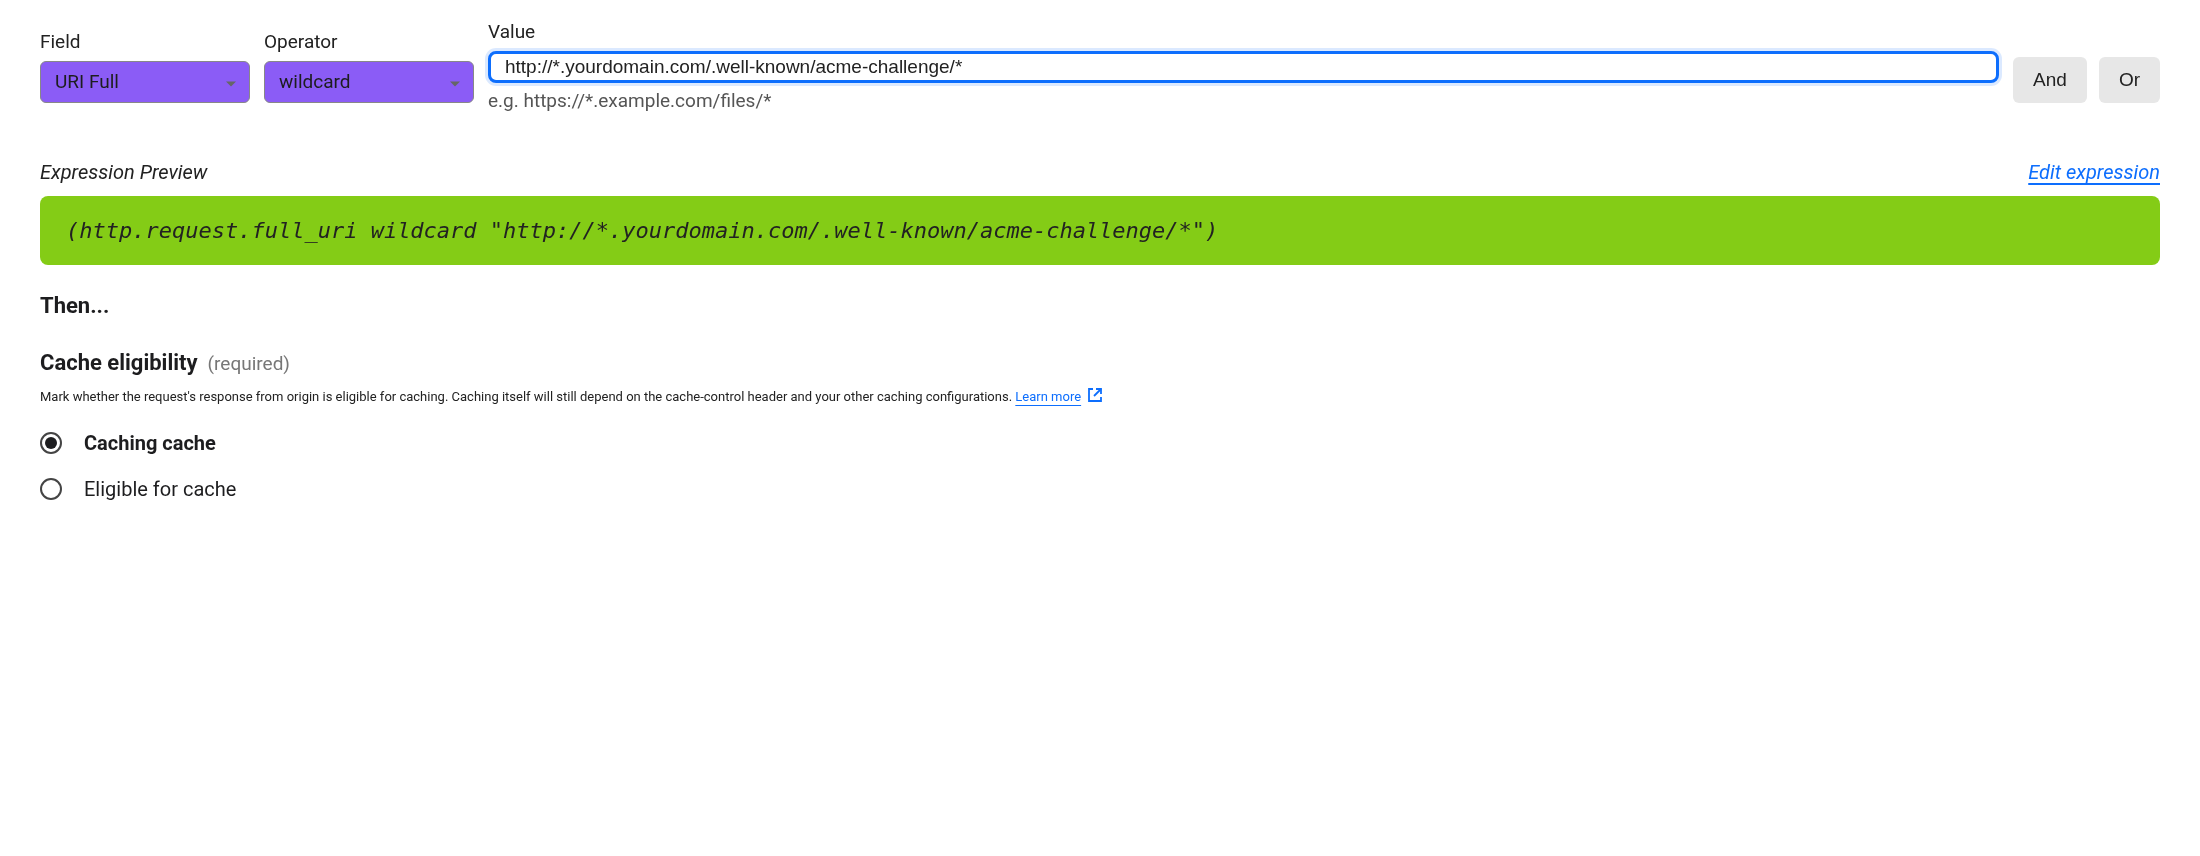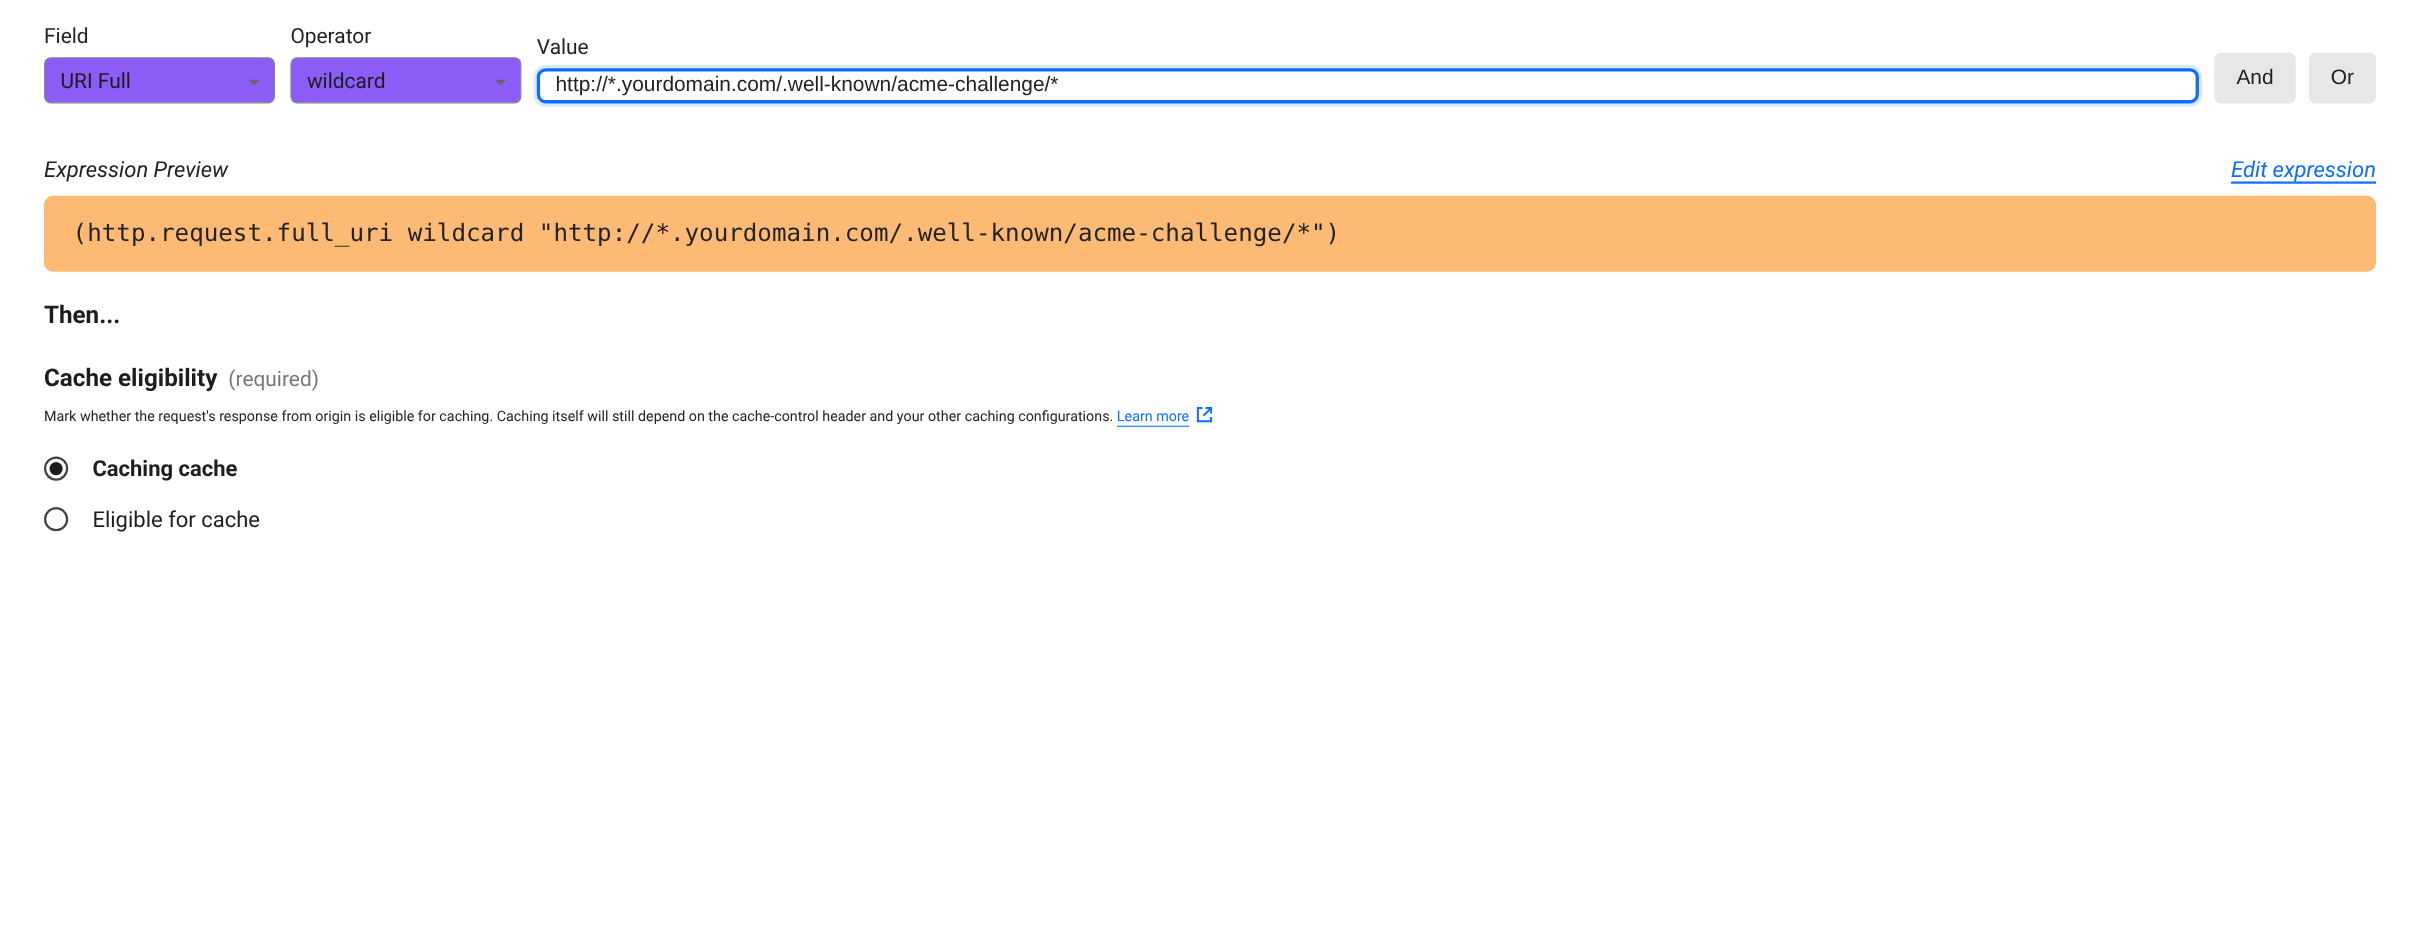--- a/index.html
+++ b/index.html
@@ -7,21 +7,21 @@
     margin: 0;
     padding: 20px 40px;
     font-family: -apple-system, BlinkMacSystemFont, "Segoe UI", Roboto, sans-serif;
     font-size: 19px;
     color: #1d1d1f;
     background: #fff;
   }
   .filter-row {
     display: flex;
     gap: 14px;
-    align-items: flex-end;
+    align-items: center;
   }
   .col { display: flex; flex-direction: column; }
   .col-label {
     font-size: 19px;
     color: #222;
     margin-bottom: 8px;
   }
   .select {
     position: relative;
     display: flex;
@@ -81,28 +81,29 @@
   .preview-label { font-size: 20px; color: #222; }
   .edit-link {
     color: #0d6efd;
     text-decoration: underline;
     text-underline-offset: 4px;
     cursor: pointer;
     font-size: 20px;
   }
   .preview-box {
     margin-top: 12px;
-    background: #fdba74;
+    background: #84cc16;
     border-radius: 8px;
     padding: 22px 26px;
     font-family: ui-monospace, SFMono-Regular, Menlo, monospace;
     font-size: 22px;
     color: #222;
     white-space: pre;
     overflow-x: auto;
+    font-style: italic;
   }
   .then {
     margin-top: 28px;
     font-size: 22px;
     font-weight: 700;
   }
   .section-title-row {
     margin-top: 32px;
     display: flex;
     align-items: baseline;
@@ -165,20 +166,21 @@
         <svg width="12" height="8" viewBox="0 0 12 8">
             <path d="M1 1 L6 6 L11 1" fill="#666"></path>
           </svg>
       </span>
     </div>
   </div>
 
   <div class="col value-col">
     <div class="col-label">Value</div>
     <input class="value-input" type="text" value="http://*.yourdomain.com/.well-known/acme-challenge/*" style="">
+    <div class="hint">e.g. https://*.example.com/files/*</div>
   </div>
 
   <div class="btn-group">
     <button class="btn">And</button>
     <button class="btn">Or</button>
   </div>
 </div>
 
 <div class="preview-row">
   <div class="preview-label">Expression Preview</div>

